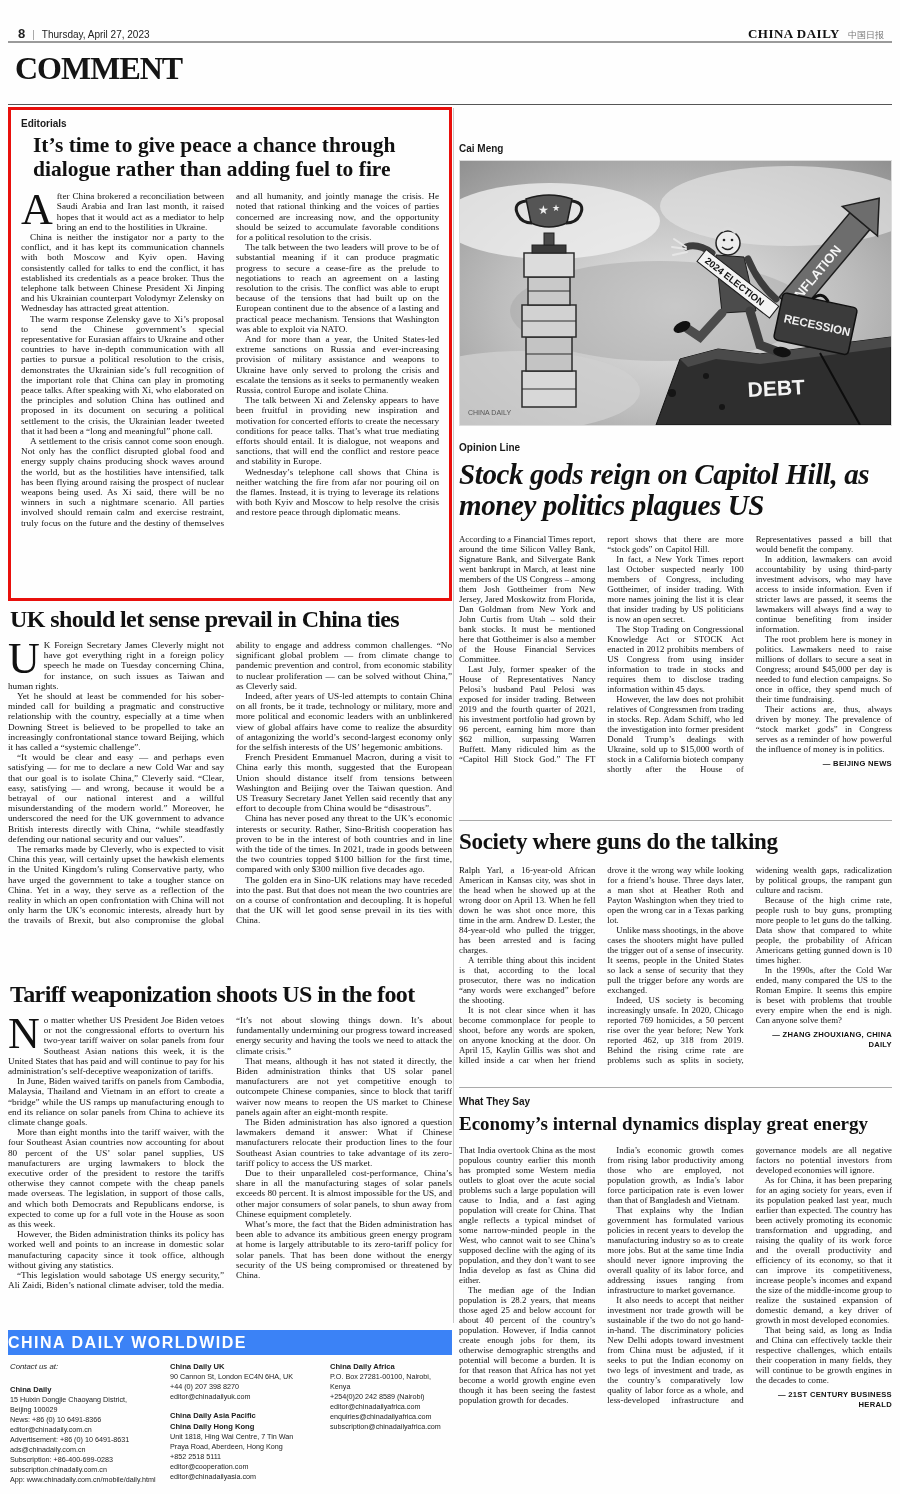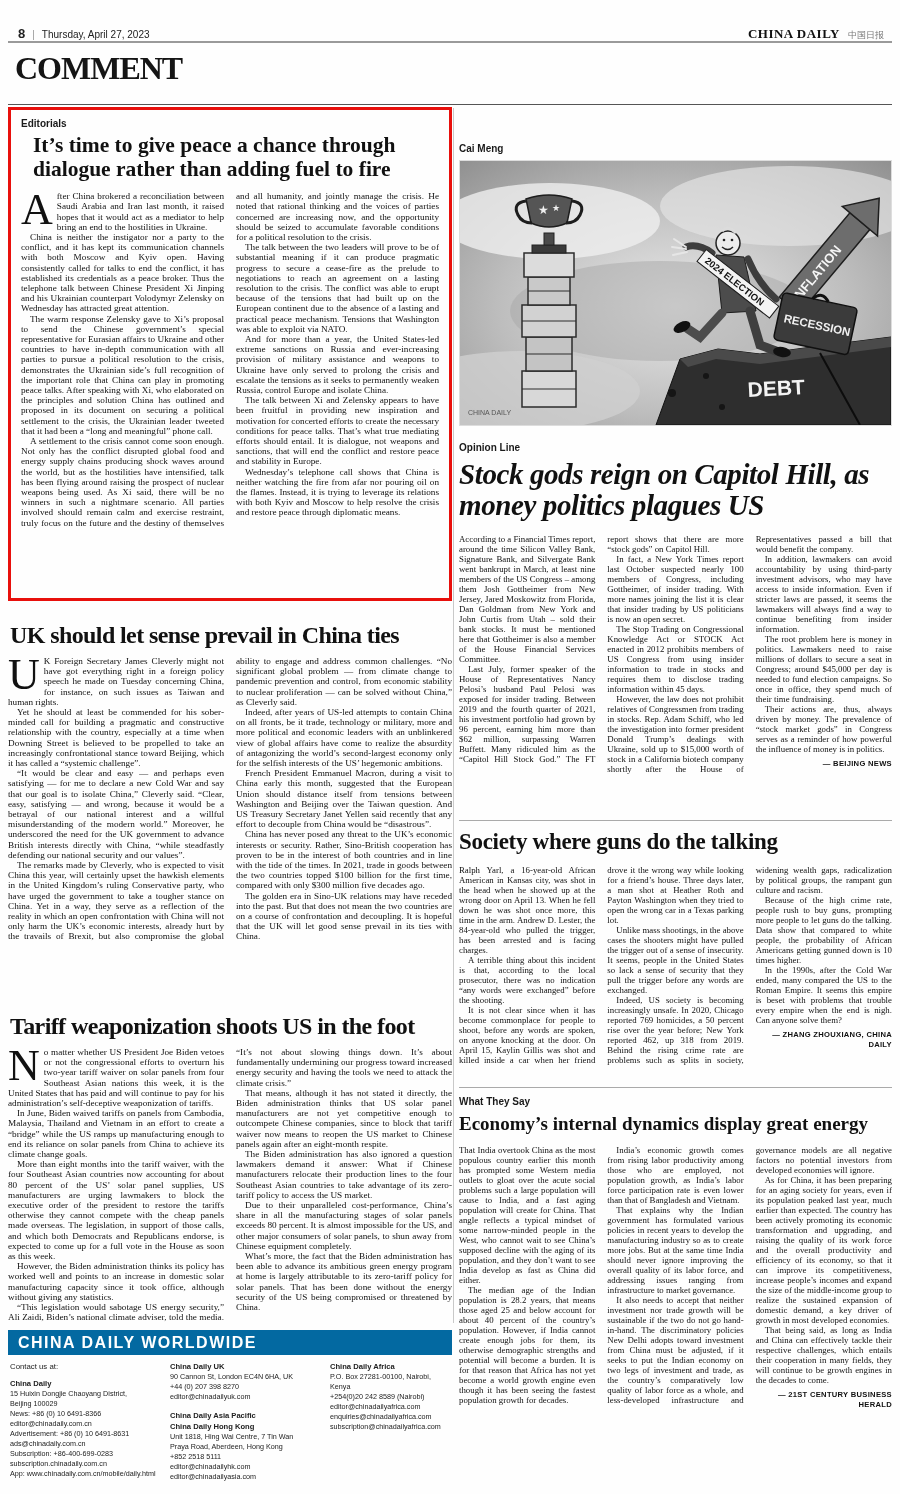--- a/index.html
+++ b/index.html
@@ -35,21 +35,21 @@
   .body p{margin:0;}
   .para{text-indent:9px;}
   .para.first{text-indent:0;}
   .lh-body{font-size:9.2px;line-height:10.2px;}
   .rh-body{font-size:8.8px;line-height:10px;}
   .edit-body{column-count:2;column-gap:12px;height:392px;overflow:hidden;}
 
   .dropcap{float:left;font-size:44px;line-height:34px;padding:2px 4px 0 0;font-weight:400;}
 
   
-  .h-left{font-weight:700;font-size:24px;letter-spacing:-0.6px;line-height:1.04;margin:22px 0 0 2px;font-family:Liberation Serif, serif;}
+  .h-left{font-weight:700;font-size:24px;letter-spacing:-0.6px;line-height:1.04;margin:6px 0 0 2px;font-family:Liberation Serif, serif;}
   .uk-body{margin-top:8px;column-count:2;column-gap:12px;height:336px;overflow:hidden;}
   .tariff-body{margin-top:8px;column-count:2;column-gap:12px;height:292px;overflow:hidden;}
 
   
   .cartoon-wrap{padding-top:36px;}
   .cartoon-frame{margin-top:6px;border:1px solid #ddd;background:#fafafa;}
   .cartoon-frame svg{display:block;}
 
   
   .op-label{margin-top:16px;}
@@ -58,28 +58,28 @@
   .byline{font-family:"Liberation Sans",sans-serif;font-weight:700;font-size:7.6px;text-align:right;margin-top:5px;letter-spacing:.3px;}
 
   .sec-rule{border-top:1px solid #aaa;margin:10px 0 8px;}
   .h-society{font-weight:600;font-size:23px;letter-spacing:-0.3px;margin:0 0 10px;}
   .society-body{column-count:3;column-gap:12px;height:212px;overflow:hidden;}
 
   .h-wts{font-weight:600;font-size:19px;margin:6px 0 10px;}
   .wts-body{column-count:3;column-gap:12px;height:272px;overflow:hidden;}
 
   
-  .foot-bar{position:absolute;left:8px;top:1330px;width:444px;height:25px;background:#0369a1;color:#fff;
+  .foot-bar{position:absolute;left:8px;top:1330px;width:444px;height:25px;background:#3b82f6;color:#fff;
             font-family:"Liberation Sans",sans-serif;font-weight:700;font-size:16px;letter-spacing:1.5px;
-            line-height:25px;padding-left:10px;box-sizing:border-box;}
+            line-height:25px;box-sizing:border-box;}
   .foot-cols{position:absolute;left:10px;top:1362px;width:442px;display:flex;gap:10px;
              font-family:"Liberation Sans",sans-serif;font-size:7.2px;line-height:1.38;color:#222;}
   .fcol{width:150px;}
   .fcol:last-child{width:122px;}
-  .fintro{font-size:7.8px;margin-bottom:6px;}
+  .fintro{font-style:italic;font-size:7.8px;margin-bottom:12px;}
   .fblock{margin-bottom:9px;}
   .ftitle{font-weight:700;font-size:7.6px;}
 </style>
 </head>
 <body>
 
 <div id="page">
 
   <div class="hdr">
     <div class="hdr-left">
@@ -301,21 +301,21 @@
             <div class="fline">90 Cannon St, London EC4N 6HA, UK</div>
             <div class="fline">+44 (0) 207 398 8270</div>
             <div class="fline">editor@chinadailyuk.com</div>
           </div>
           <div class="fblock">
             <div class="ftitle">China Daily Asia Pacific</div>
             <div class="ftitle">China Daily Hong Kong</div>
             <div class="fline">Unit 1818, Hing Wai Centre, 7 Tin Wan</div>
             <div class="fline">Praya Road, Aberdeen, Hong Kong</div>
             <div class="fline">+852 2518 5111</div>
-            <div class="fline">editor@chinadailyhk.com</div>
+            <div class="fline">editor@cooperation.com</div>
             <div class="fline">editor@chinadailyasia.com</div>
           </div>
         </div>
     </div>
     <div class="fcol">
       <div>
           <div class="fblock">
             <div class="ftitle">China Daily Africa</div>
             <div class="fline">P.O. Box 27281-00100, Nairobi, Kenya</div>
             <div class="fline">+254(0)20 242 8589 (Nairobi)</div>

